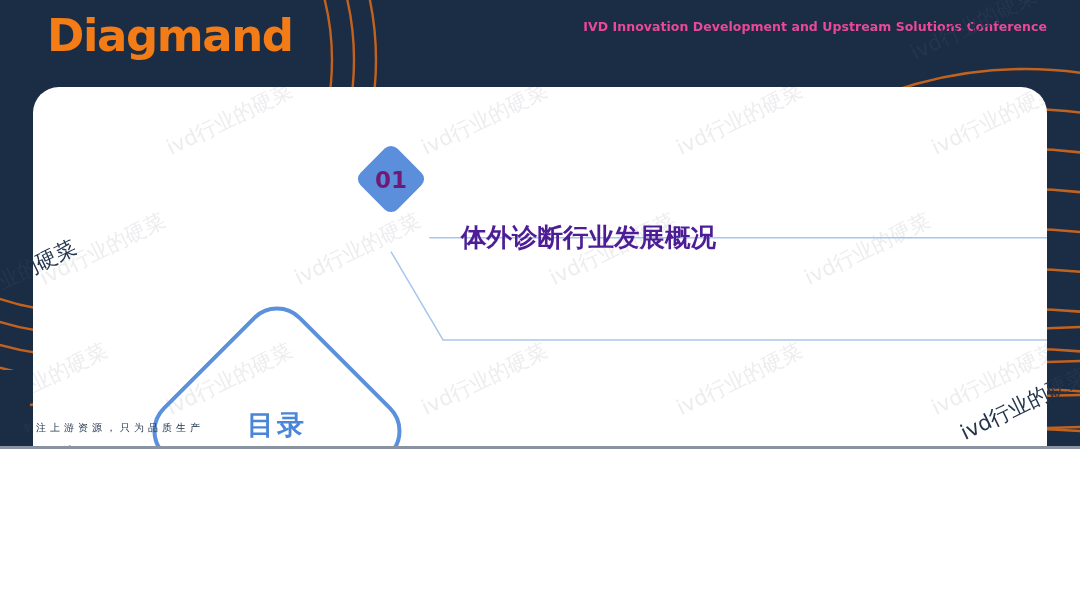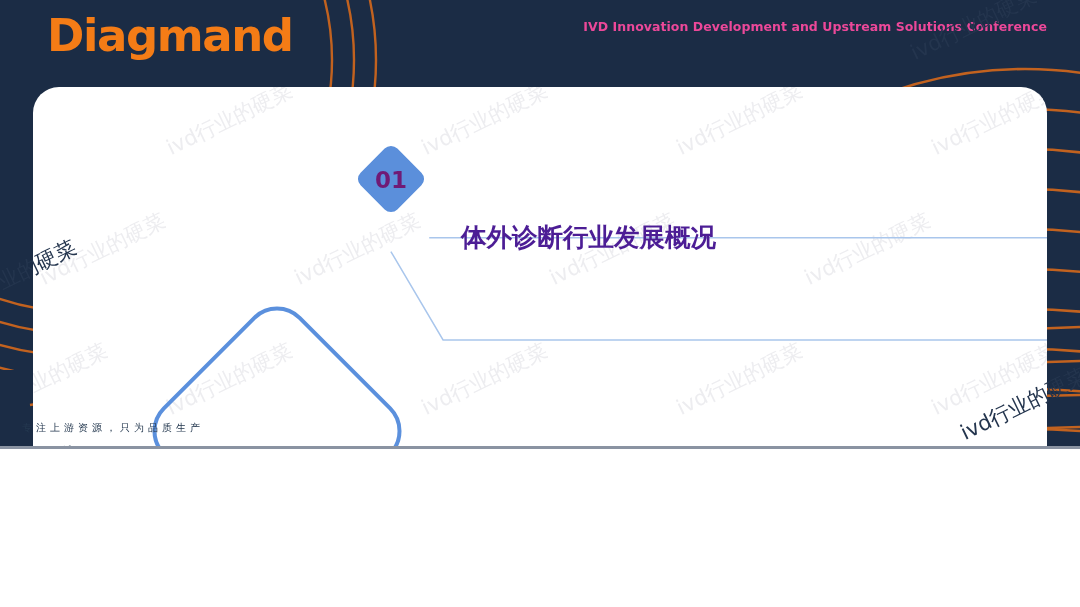--- a/index.html
+++ b/index.html
@@ -257,20 +257,21 @@
         <path d="M 372 92 L 1014 92"></path>
         <path d="M 336 105 L 385 188 L 1014 188"></path>
 
         <path d="M 385 323 L 1014 323"></path>
         <path d="M 336 418 L 385 323"></path>
         <path d="M 372 418 L 1014 418"></path>
       </g>
     </svg>
 
     <div class="diamond-main"></div>
+    <div class="diamond-label">目录</div>
 
     <div class="item">
       <div class="badge" style="left:332px; top:66px;"></div>
       <div class="badge-num" style="left:321px; top:80px;">01</div>
       <div class="item-title title-orange" style="left:428px; top:138px;">体外诊断行业发展概况</div>
     </div>
 
     <div class="item">
       <div class="badge" style="left:332px; top:392px;"></div>
       <div class="badge-num" style="left:321px; top:406px;">02</div>

